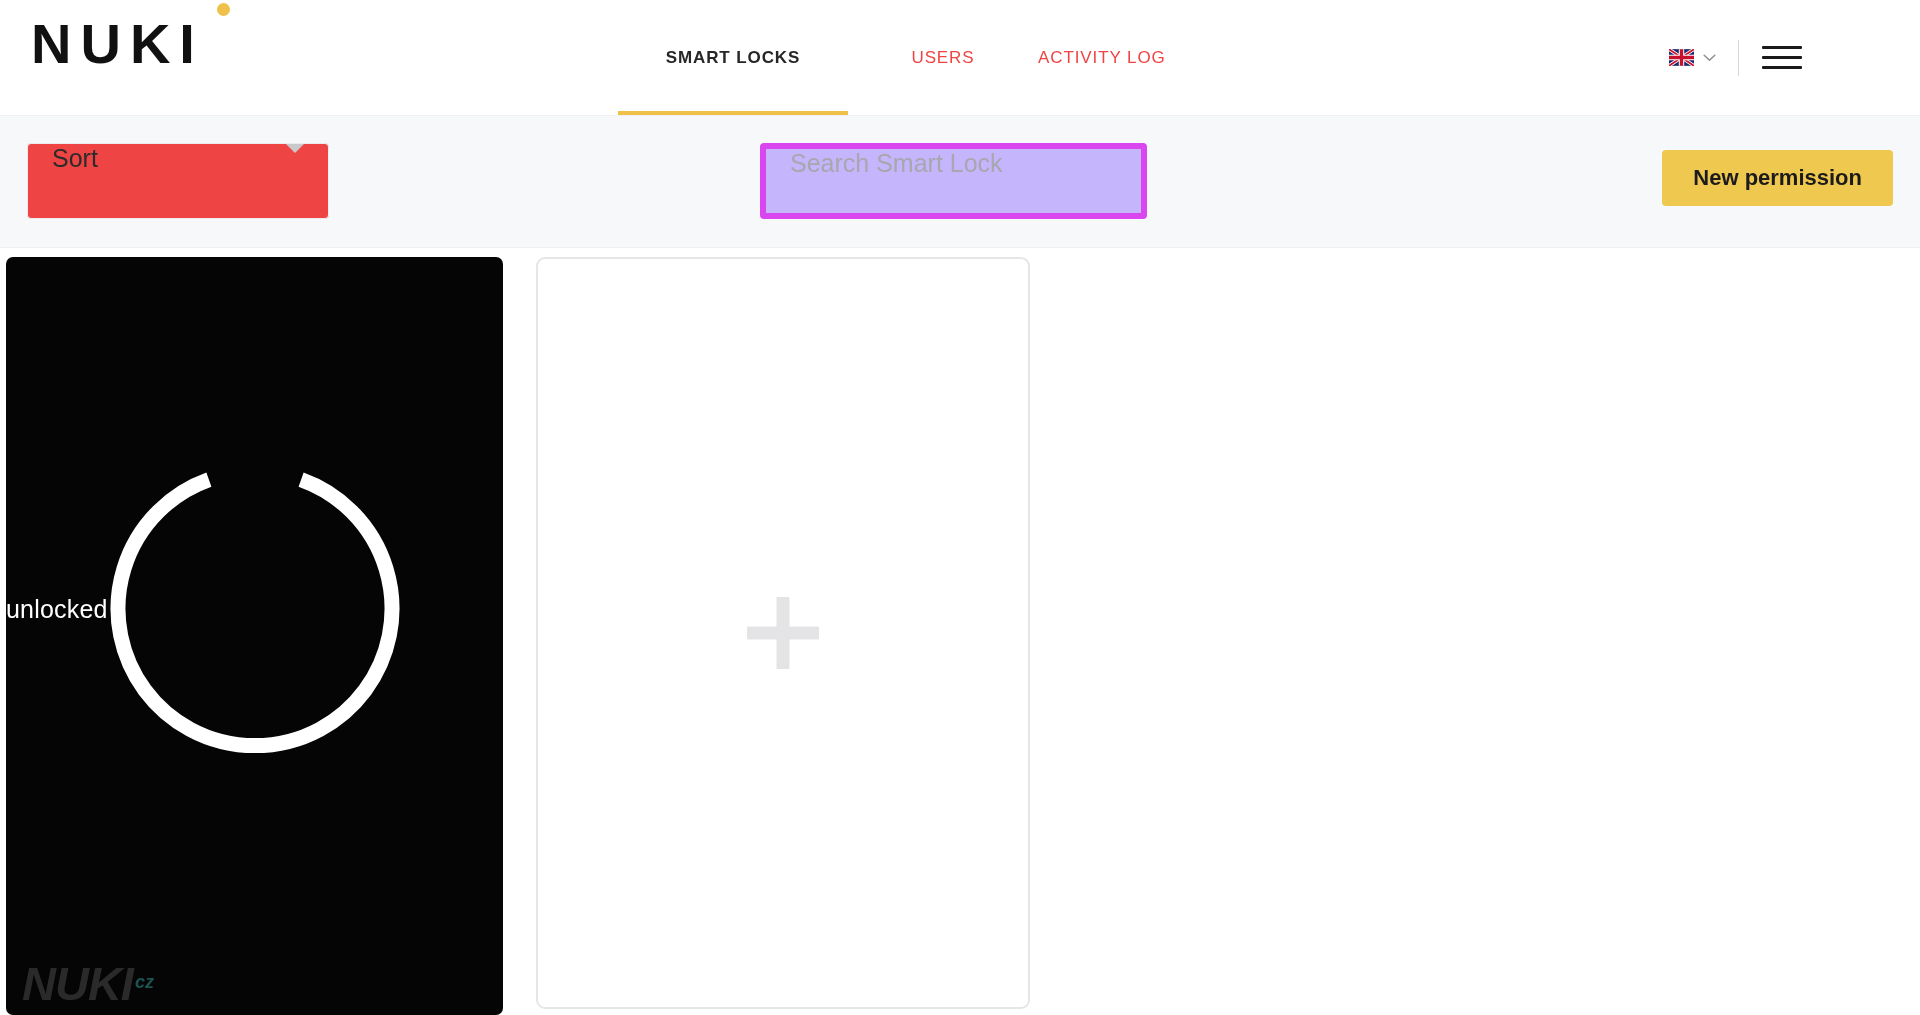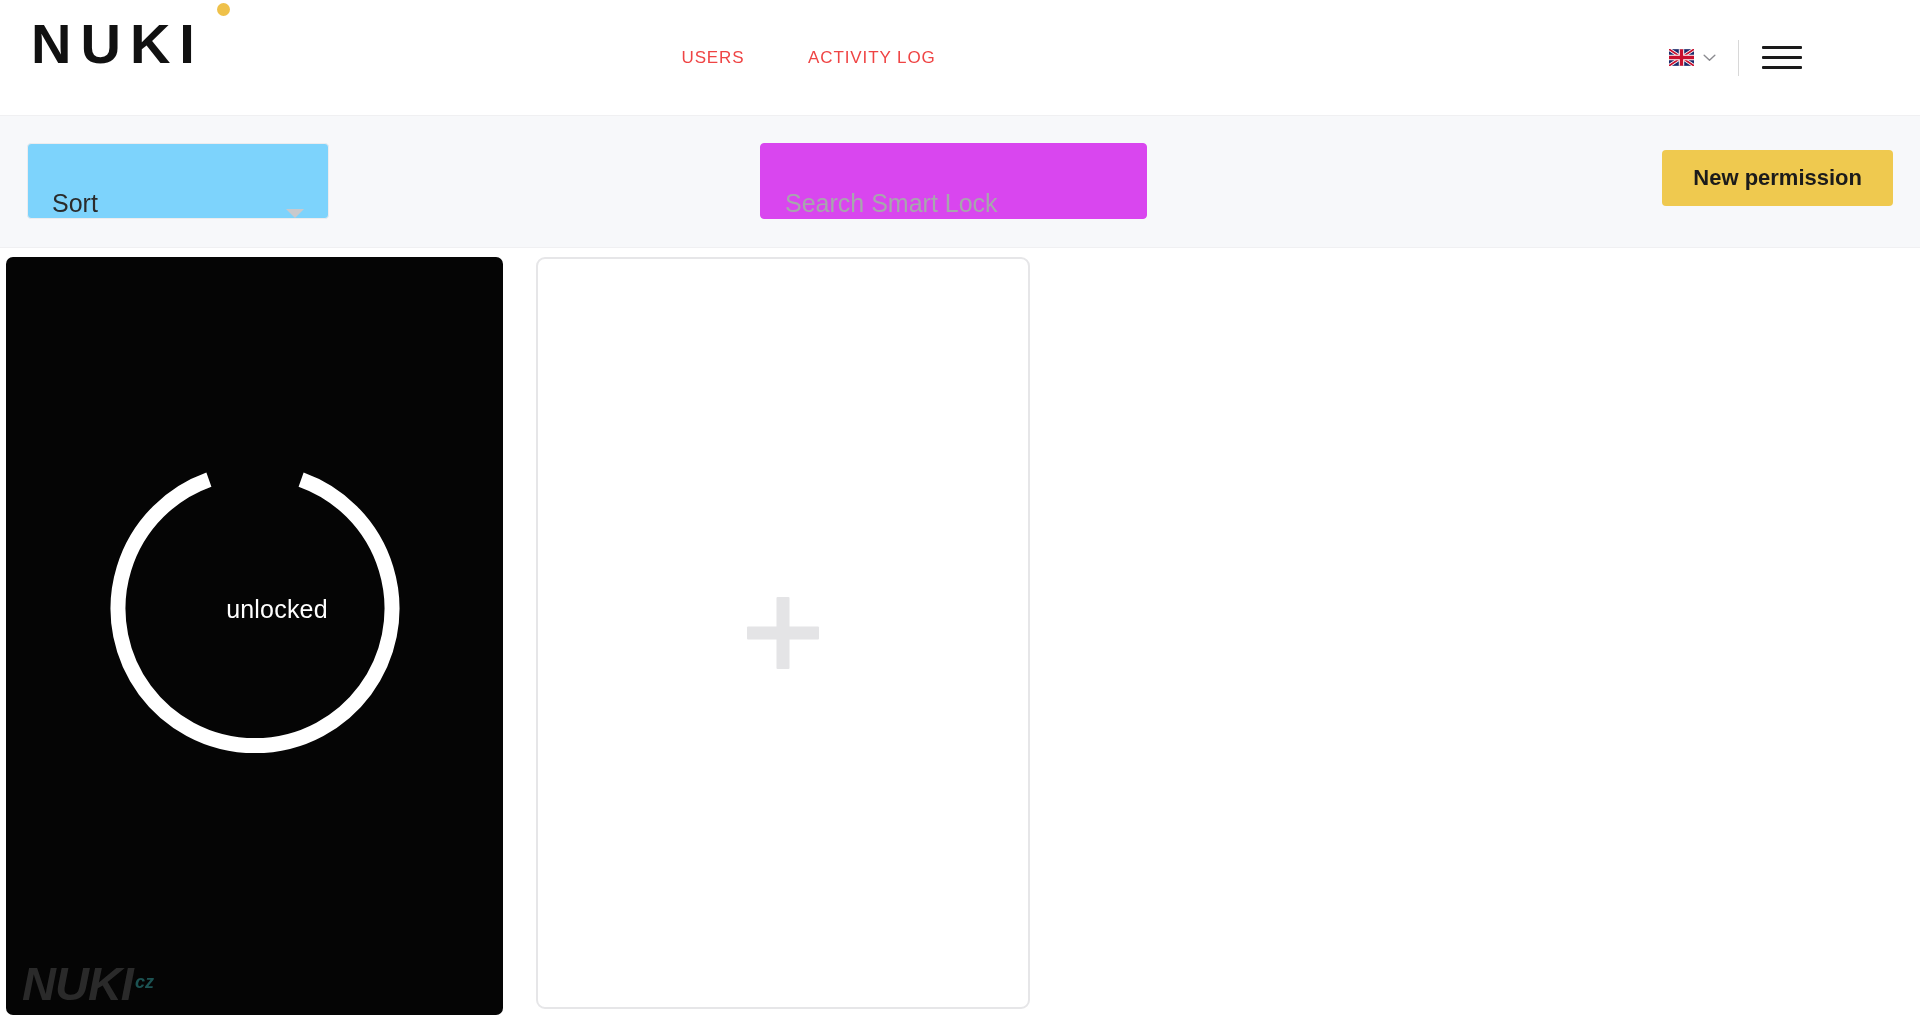--- a/index.html
+++ b/index.html
@@ -146,25 +146,25 @@
     border-top: 1px solid #f0f0f2;
     border-bottom: 1px solid #f0f0f2;
   }
 
   .sort-select {
     position: absolute;
     left: 27px;
     top: 27px;
     width: 302px;
     height: 76px;
-    background: #7dd3fc;
+    background: #ef4444;
     border: 1px solid #ececee;
     border-radius: 4px;
     display: flex;
-    align-items: flex-end;
+    align-items: flex-start;
     padding: 0 24px;
     cursor: pointer;
   }
   .sort-label {
     font-size: 25px;
     color: #2b2b2b;
     font-weight: 400;
     flex: 1;
   }
   .sort-caret {
@@ -210,25 +210,25 @@
     display: block;
     background: #2b2b2b;
   }
 
   .search-box {
     position: absolute;
     left: 760px;
     top: 27px;
     width: 387px;
     height: 76px;
-    background: #d946ef;
-    border: 1px solid #d946ef;
+    background: #c4b5fd;
+    border: 6px solid #d946ef;
     border-radius: 4px;
     display: flex;
-    align-items: flex-end;
+    align-items: flex-start;
     padding: 0 24px;
   }
   .search-input {
     border: none;
     outline: none;
     background: transparent;
     font-family: "Liberation Sans", sans-serif;
     font-size: 25px;
     color: #2b2b2b;
     width: 100%;
@@ -281,26 +281,24 @@
     width: 306px;
     height: 306px;
   }
   .ring-wrap svg { display: block; }
 
   .lock-state {
     position: absolute;
     left: 0;
     right: 0;
     top: 338px;
-    text-align: center;
     font-size: 25px;
     color: #ffffff;
     font-weight: 400;
     letter-spacing: 0.2px;
-    padding-left: 45px;
   }
 
   .watermark {
     position: absolute;
     left: 16px;
     bottom: 8px;
     display: flex;
     align-items: flex-end;
     gap: 2px;
     opacity: 0.92;
@@ -363,20 +361,24 @@
 <body>
 
 <div class="header">
 
   <div class="logo">
     <span class="logo-text">NUKI</span>
     <span class="logo-dot"></span>
   </div>
 
   <nav class="nav">
+    <div class="nav-item nav-smartlocks active">
+      <span>SMART LOCKS</span>
+      <span class="nav-underline"></span>
+    </div>
     <div class="nav-item nav-users">
       <span>USERS</span>
     </div>
     <div class="nav-item nav-activity">
       <span>ACTIVITY LOG</span>
     </div>
   </nav>
 
   <div class="header-right">
     <div class="lang-select">

